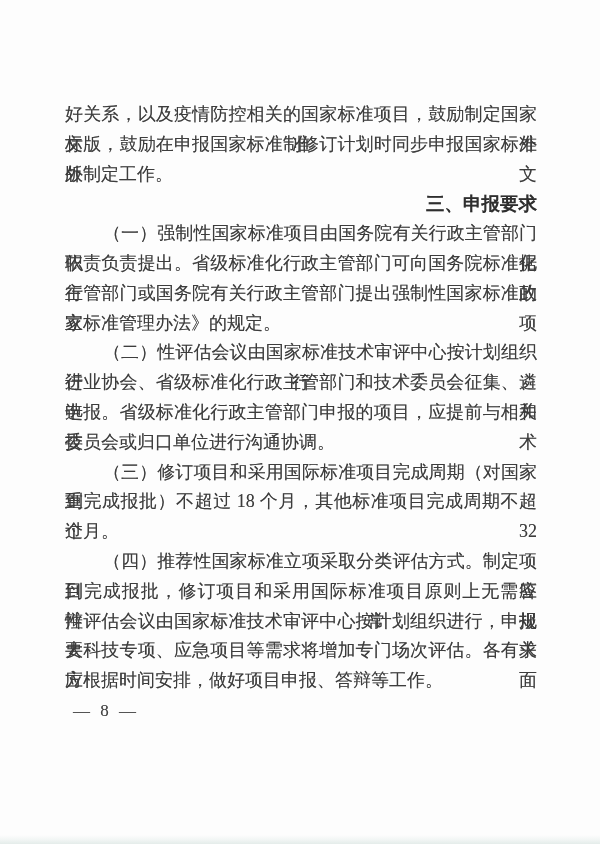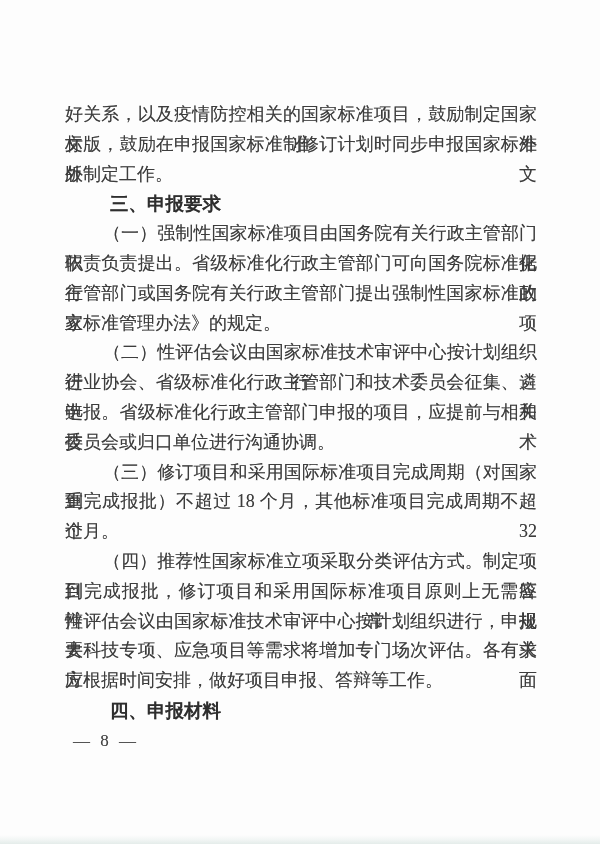--- a/index.html
+++ b/index.html
@@ -45,22 +45,23 @@
   .line.indent {
     text-indent: 38px;
   }
   .heading {
     height: 29.8px;
     line-height: 29.8px;
     font-size: 18.5px;
     font-weight: 700;
     font-family: "Liberation Sans", "DejaVu Sans", sans-serif;
     color: #2e2e2e;
-    margin-left: 45px;
+    margin-left: 31px;
     text-shadow: 0 0 0.5px rgba(30,30,30,0.4);
+    text-align: right;
   }
   .page-number {
     height: 29.8px;
     line-height: 29.8px;
     font-size: 17px;
     color: #444444;
     margin-left: 8px;
     letter-spacing: 3px;
     text-shadow: 0 0 0.5px rgba(40,40,40,0.4);
   }
@@ -98,20 +99,19 @@
     <div class="line full indent">（三）修订项目和采用国际标准项目完成周期（对国家重</div>
     <div class="line full">到完成报批）不超过 18 个月，其他标准项目完成周期不超过 32</div>
     <div class="line end">个月。</div>
 
     <div class="line full indent">（四）推荐性国家标准立项采取分类评估方式。制定项目应</div>
     <div class="line full">到完成报批，修订项目和采用国际标准项目原则上无需答辩。常规</div>
     <div class="line full">性评估会议由国家标准技术审评中心按计划组织进行，申报要求</div>
     <div class="line full">大科技专项、应急项目等需求将增加专门场次评估。各有关方面</div>
     <div class="line end">应根据时间安排，做好项目申报、答辩等工作。</div>
 
-    <div class="heading">四、申报材料</div>
 
     <div class="page-number">— 8 —</div>
 
   </div>
 
   <div class="scan-edge"></div>
 </div>
 
 </body></html>

